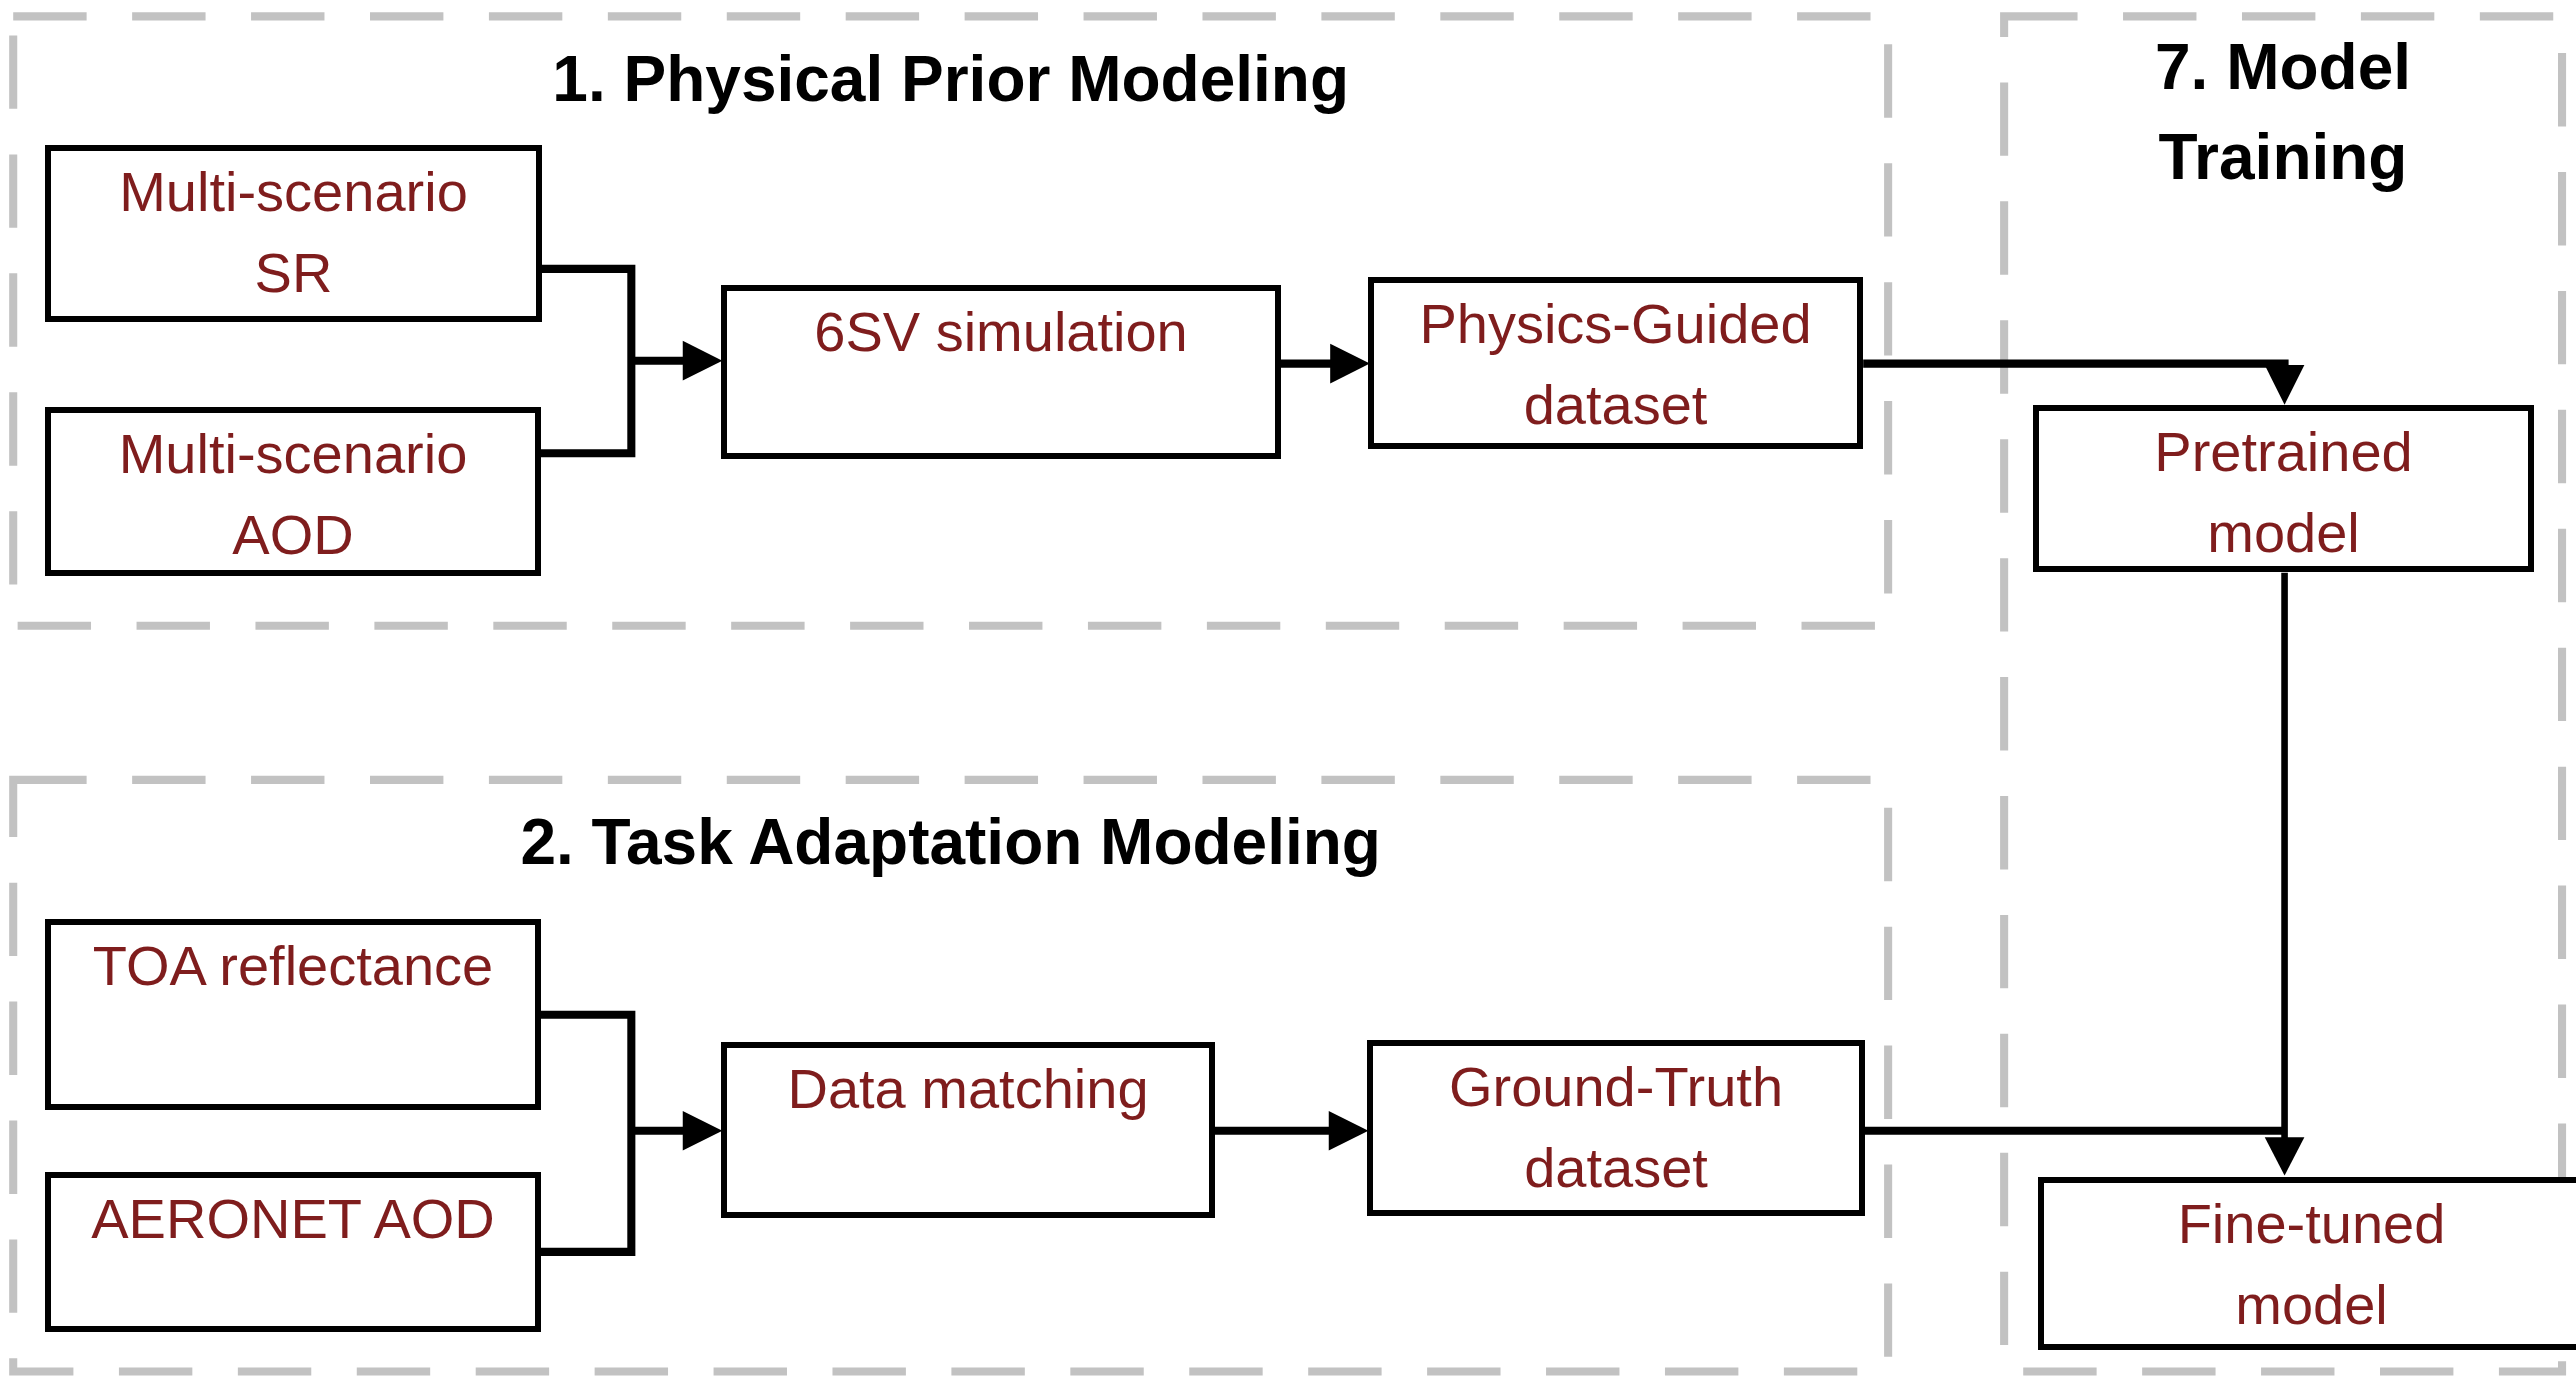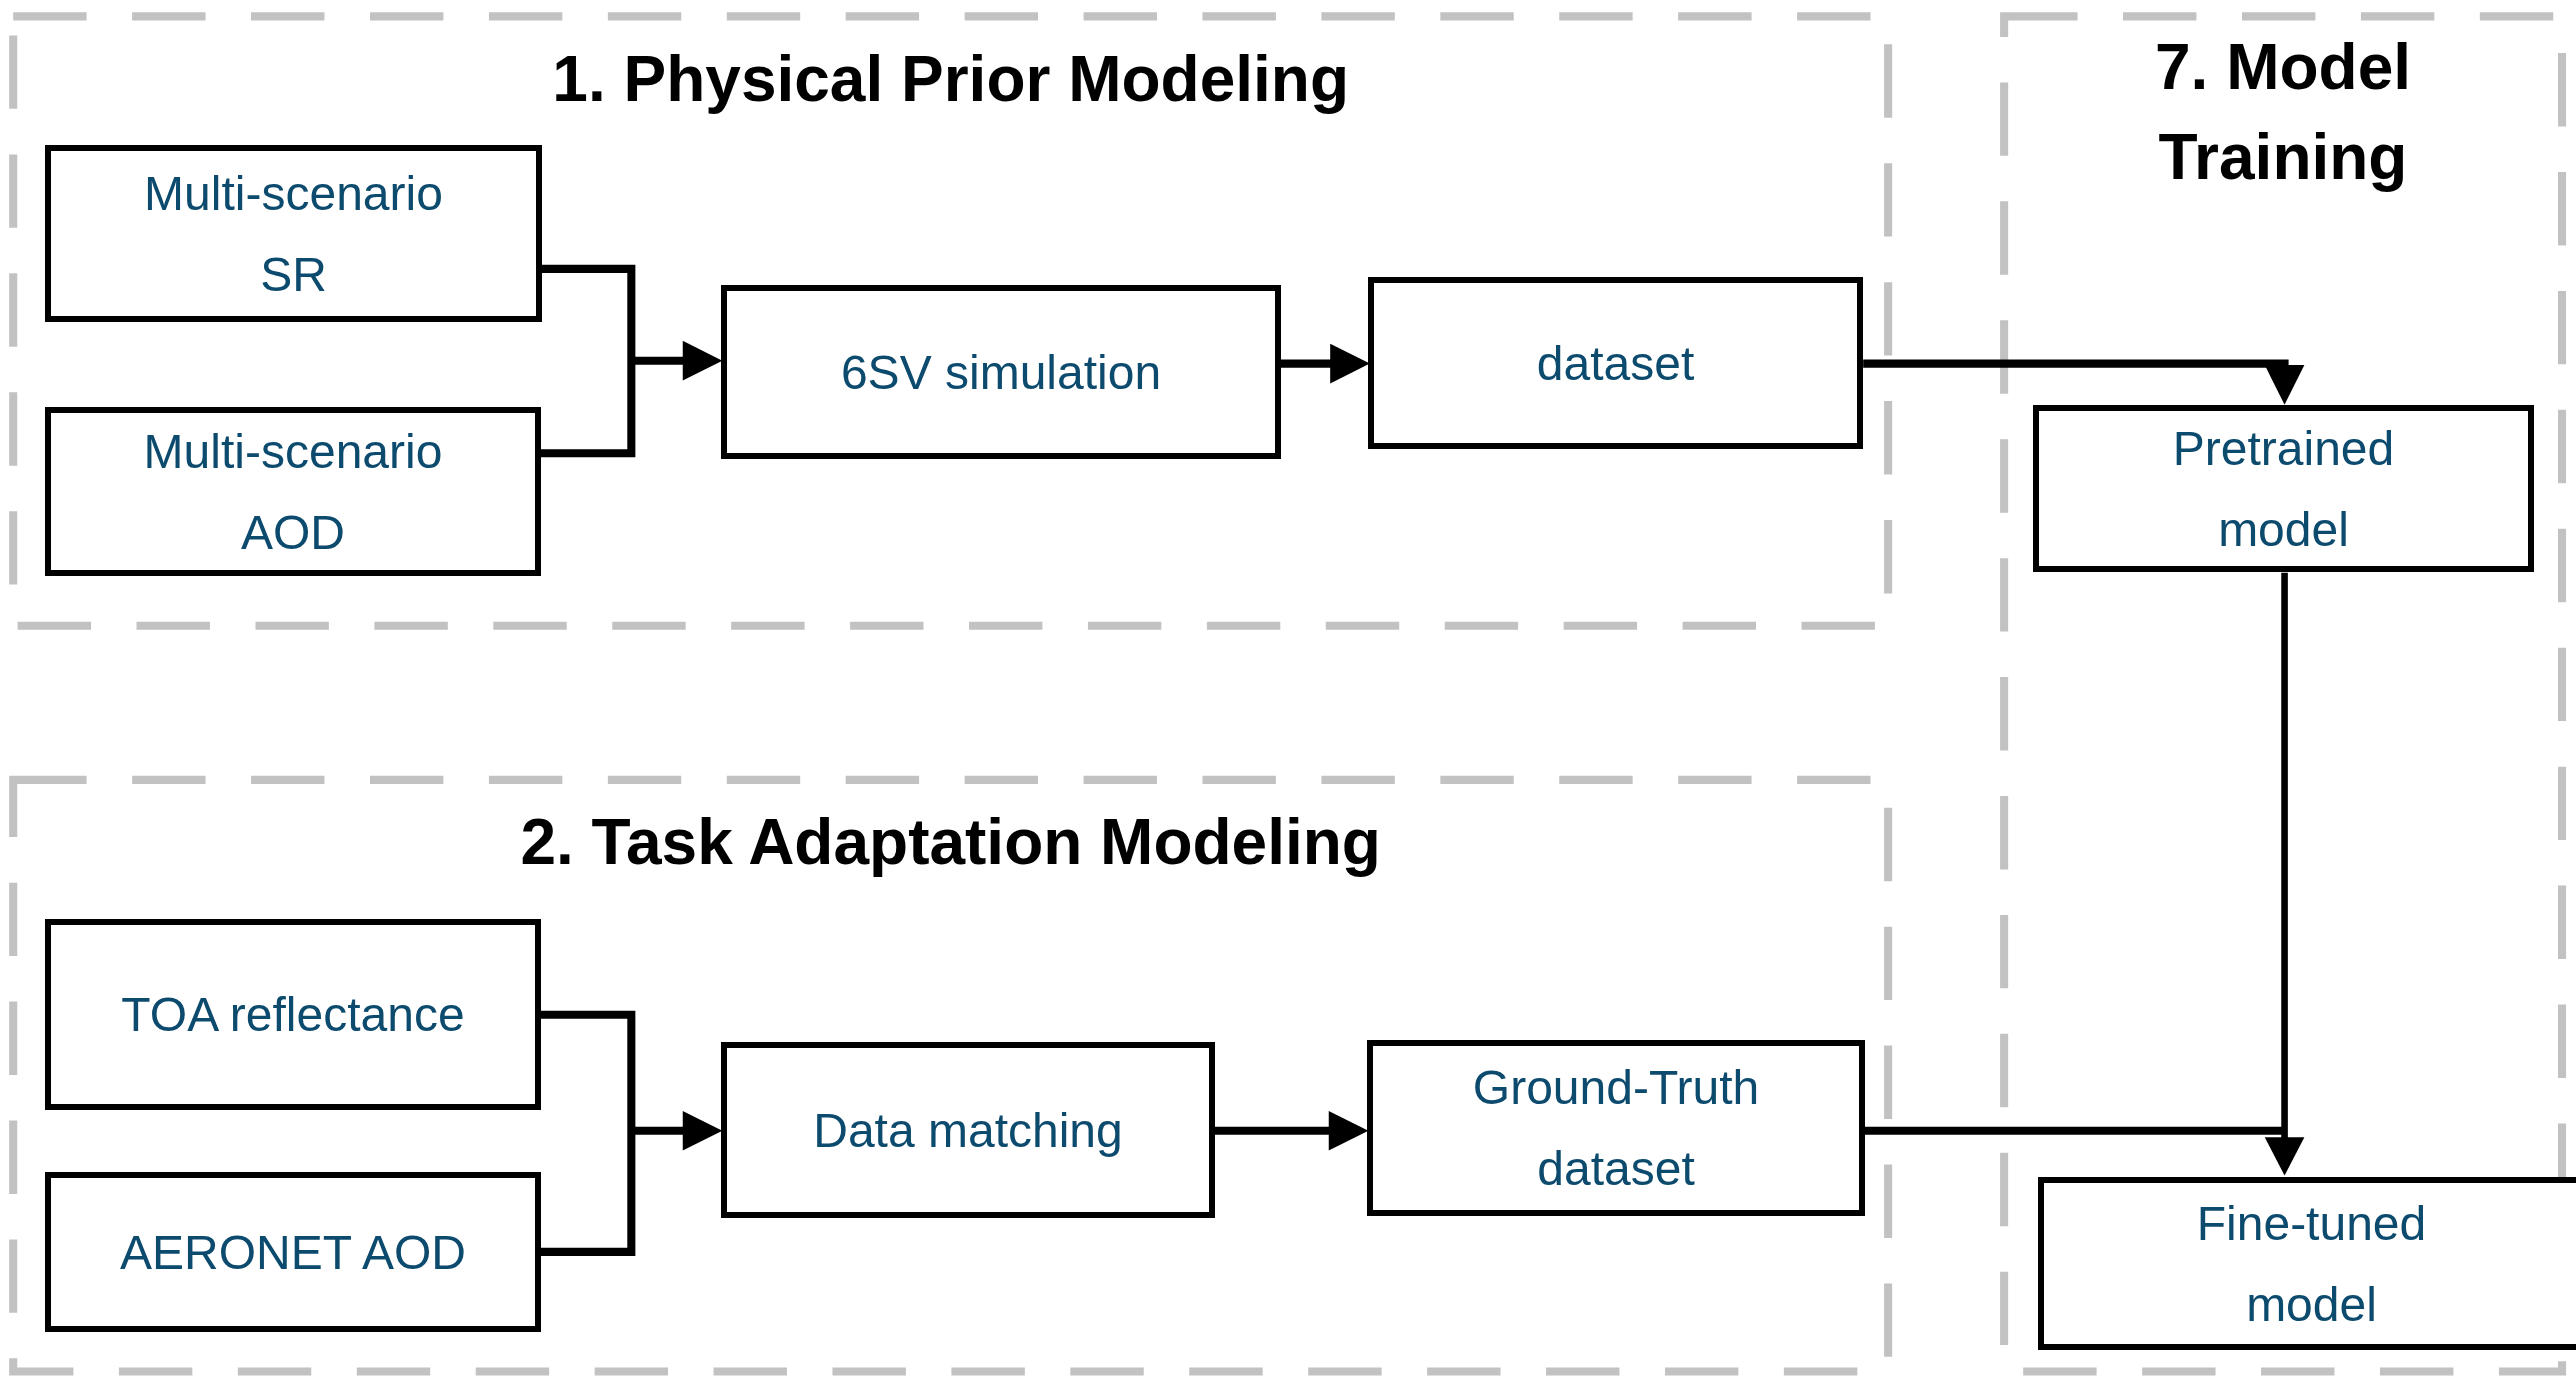--- a/index.html
+++ b/index.html
@@ -23,25 +23,24 @@
     height: 1396px;
   }
   .node {
     position: absolute;
     box-sizing: border-box;
     background: #ffffff;
     border: 6.6px solid #000000;
     display: flex;
     flex-direction: column;
     align-items: center;
-    justify-content: center;
     text-align: center;
-    font-size: 48px;
+    font-size: 56px;
     line-height: 81px;
-    color: #0c4a6e;
+    color: #7f1d1d;
     white-space: nowrap;
   }
   .node span { display: block; }
   .panel-title {
     position: absolute;
     font-size: 64px;
     font-weight: bold;
     color: #000000;
     text-align: center;
     line-height: 90px;
@@ -118,20 +117,21 @@
   <div class="node" id="node-aod">
     <span>Multi-scenario</span>
     <span>AOD</span>
   </div>
 
   <div class="node" id="node-6sv">
     <span>6SV simulation</span>
   </div>
 
   <div class="node" id="node-pg">
+    <span>Physics-Guided</span>
     <span>dataset</span>
   </div>
 
   <div class="node" id="node-toa">
     <span>TOA reflectance</span>
   </div>
 
   <div class="node" id="node-aeronet">
     <span>AERONET AOD</span>
   </div>

